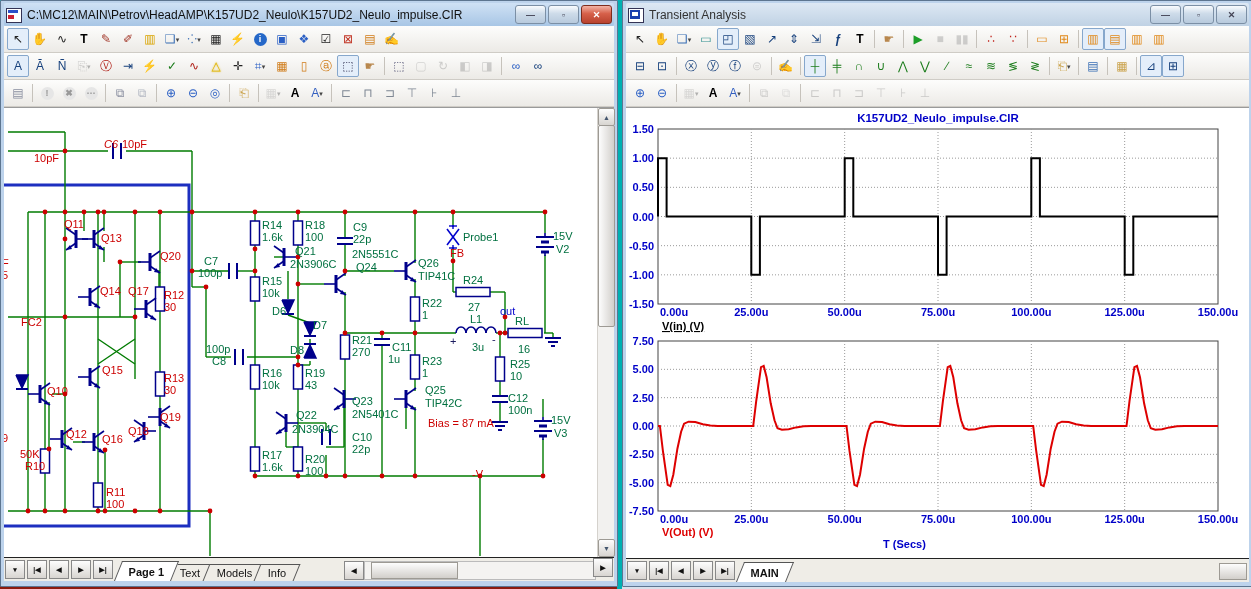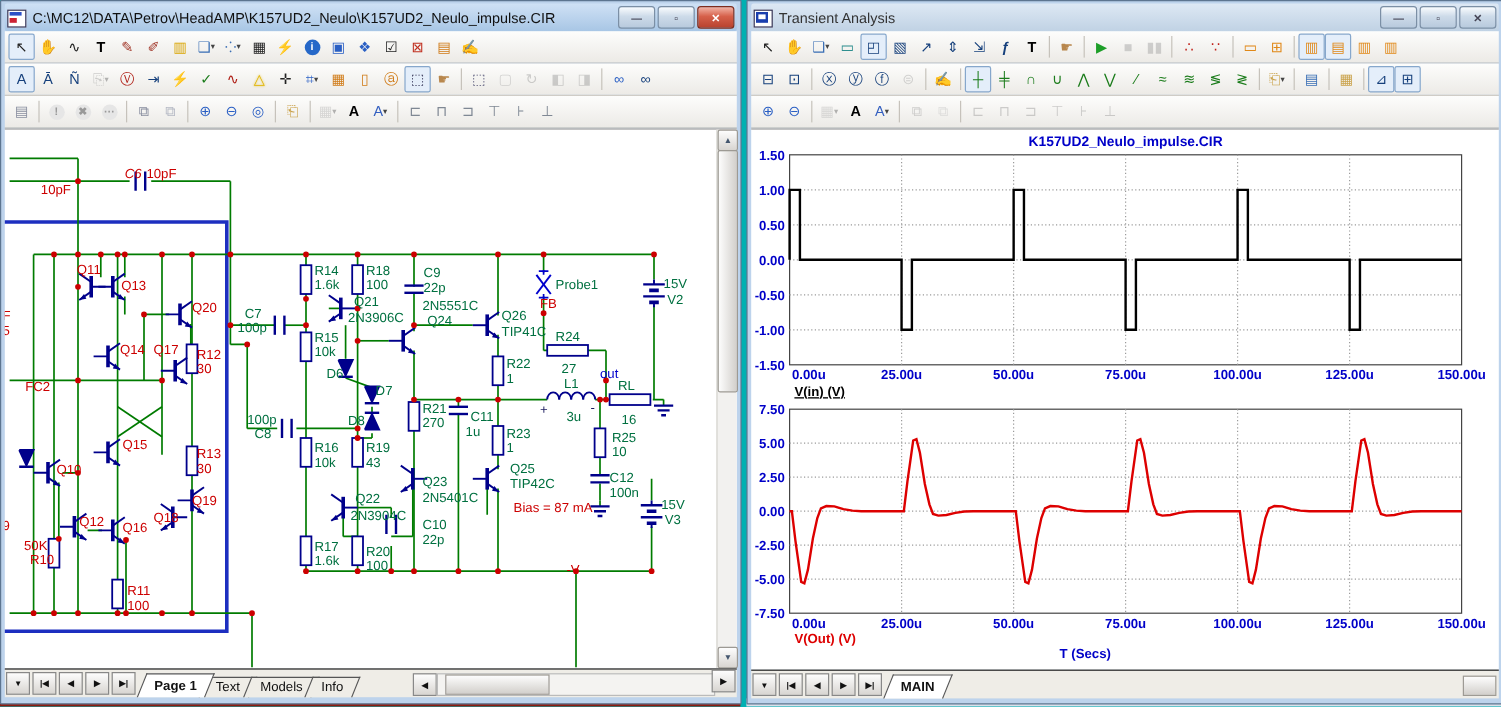--- a/index.html
+++ b/index.html
@@ -69,21 +69,21 @@
   <div id="strip-bottom-left"></div>
   <div id="strip-bottom-right"></div>
 
   <div class="win" id="win-left">
     <div class="titlebar">
       <span class="ticon">
           <i class="t1"></i>
           <i class="t2"></i>
           <i class="t3"></i>
         </span>
-      <span class="title-text">C:\MC12\DATA\Petrov\HeadAMP\K157UD2_Neulo\K157UD2_Neulo_impulse.CIR</span>
+      <span class="title-text">C:\MC12\MAIN\Petrov\HeadAMP\K157UD2_Neulo\K157UD2_Neulo_impulse.CIR</span>
       <span class="winbtns">
         <span class="wbtn grey">—</span>
         <span class="wbtn grey">▫</span>
         <span class="wbtn close">✕</span>
       </span>
     </div>
     <div class="toolbar" id="ltb0">
         <span class="tbtn sel">
           <span style="color: rgb(34, 34, 34);">↖</span>
         </span>

